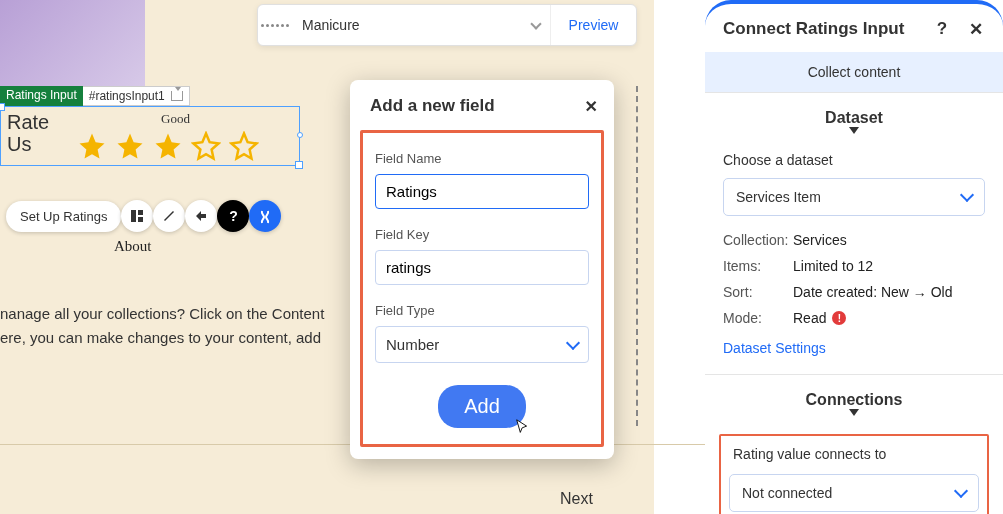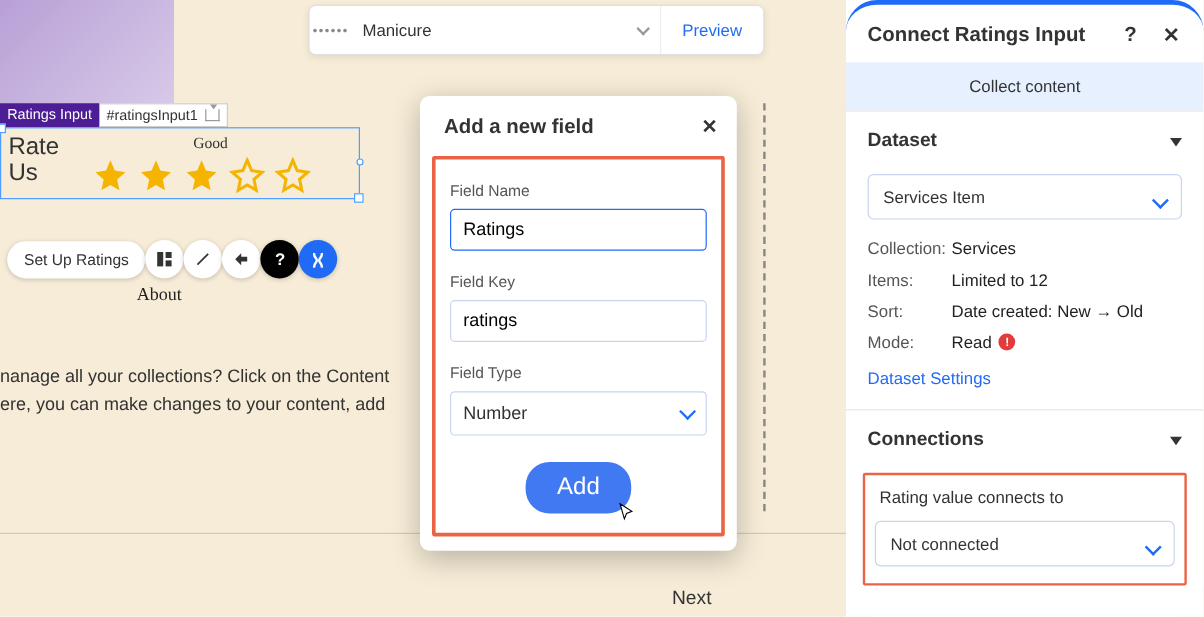--- a/index.html
+++ b/index.html
@@ -9,21 +9,21 @@
     color: #333;
     width: 1003px;
     height: 514px;
     overflow: hidden;
     position: relative;
     background: #fff;
   }
   .canvas {
     position: absolute;
     left: 0; top: 0;
-    width: 705px;
+    width: 654px;
     height: 514px;
     background: #f6ecd7;
   }
   .panel {
     position: absolute;
     right: 0; top: 0;
     width: 298px;
     height: 514px;
     background: #fff;
     border-top: 4px solid #206bf6;
@@ -53,34 +53,35 @@
     padding: 12px 0;
     font-size: 14px;
   }
   .section-head {
     display: flex;
     align-items: center;
     padding: 16px 18px 8px 18px;
     font-weight: 600;
     font-size: 16px;
     border-top: 1px solid #e5e5e5;
+    flex-direction: column;
   }
   .section-head:first-of-type { border-top: none; }
   .section-head .lab { flex: 1; }
   .caret-down {
     width: 0; height: 0;
     border-left: 5px solid transparent;
     border-right: 5px solid transparent;
     border-top: 7px solid #333;
   }
   .field-block { padding: 10px 18px 4px 18px; }
   .field-label { font-size: 14px; color: #333; margin-bottom: 10px; }
   .select {
     display: flex;
-    align-items: flex-end;
+    align-items: center;
     border: 1px solid #c7d5f0;
     border-radius: 5px;
     padding: 10px 12px;
     background: #fff;
     cursor: pointer;
   }
   .select .val { flex: 1; font-size: 14px; }
   .chev {
     width: 10px; height: 10px;
     border-right: 2px solid #206bf6;
@@ -141,21 +142,21 @@
     margin-top:-3px;
   }
   .preview-btn {
     width: 85px; text-align: center; color:#206bf6; cursor:pointer;
   }
   .rating-sel {
     position: absolute; left:0; top:86px;
     width: 300px;
   }
   .tagrow { display:flex; font-size:12px; }
-  .tag1 { background:#4c1d95; color:#fff; padding:2px 6px; }
+  .tag1 { background:#15803d; color:#fff; padding:2px 6px; }
   .tag2 { background:#fff; color:#333; padding:2px 6px; display:flex; align-items:center; gap:6px; border:1px solid #ccc; border-left:0;}
   .dl {
     width:12px; height:10px; border:1px solid #999; border-top:none;
     position:relative;
   }
   .dl::after{
     content:""; position:absolute; left:3px; top:-4px; width:0;height:0;
     border-left:3px solid transparent;border-right:3px solid transparent;border-top:4px solid #999;
   }
   .rating-frame {
@@ -382,20 +383,21 @@
     <span class="iconbtn">?</span>
     <span class="iconbtn">✕</span>
   </div>
   <div class="collect-bar">Collect content</div>
 
   <div class="section-head">
     <span class="lab">Dataset</span>
     <span class="caret-down"></span>
   </div>
   <div class="field-block">
+    <div class="field-label">Choose a dataset</div>
     <div class="select">
       <span class="val">Services Item</span>
       <span class="chev"></span>
     </div>
   </div>
   <div class="kv">
     <div class="k">Collection:</div>
       <div class="v">Services</div>
     <div class="k">Items:</div>
       <div class="v">Limited to 12</div>

